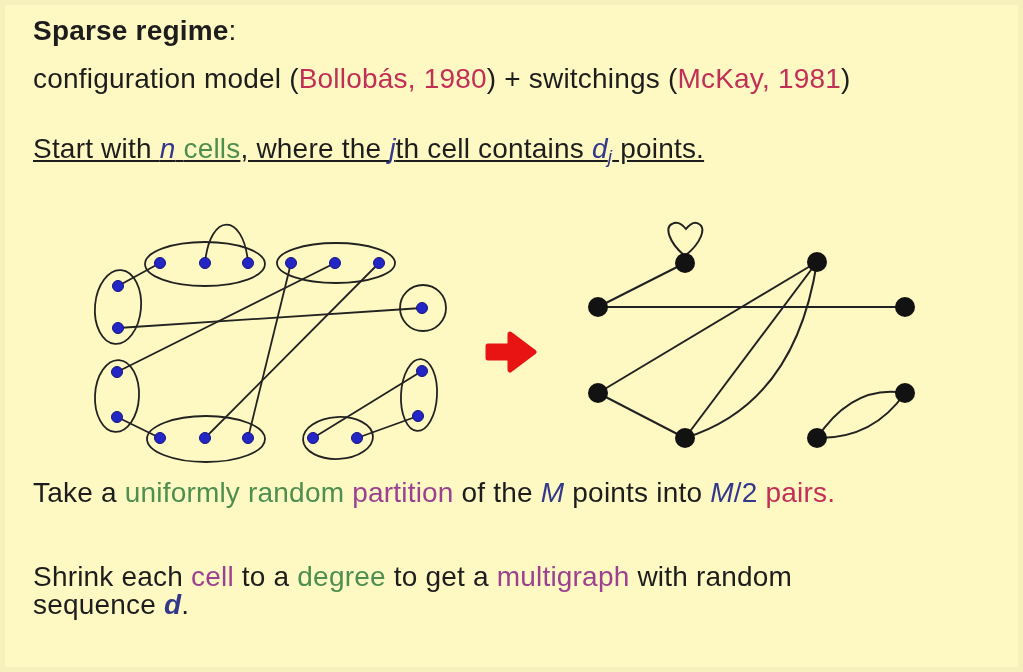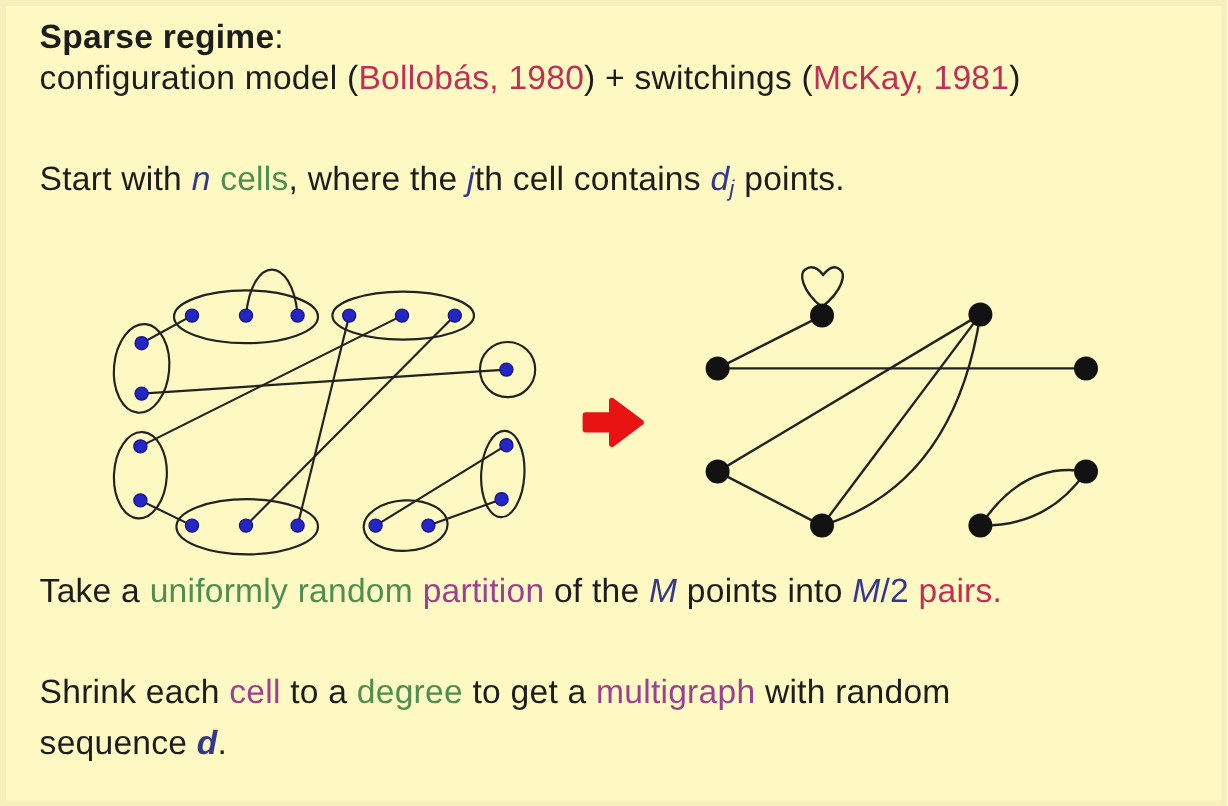--- a/index.html
+++ b/index.html
@@ -18,25 +18,25 @@
     font-size:28px;
     line-height:34px;
     white-space:nowrap;
     letter-spacing:0.2px;
   }
   .tline .sub{
     font-size:0.68em;
     vertical-align:-0.28em;
   }
   #line1{top:14px;}
-  #line2{top:48px;}
-  #line3{top:132px;}
+  #line2{top:62px;}
+  #line3{top:132px;text-decoration:underline;}
   #line4{top:476px;}
   #line5a{top:560px;}
-  #line5b{top:602px;}
+  #line5b{top:588px;}
   #diagram-svg{
     position:absolute;
     left:0;top:0;
     width:1023px;height:672px;
   }
 </style>
 </head>
 <body>
 
 <div id="slide">

